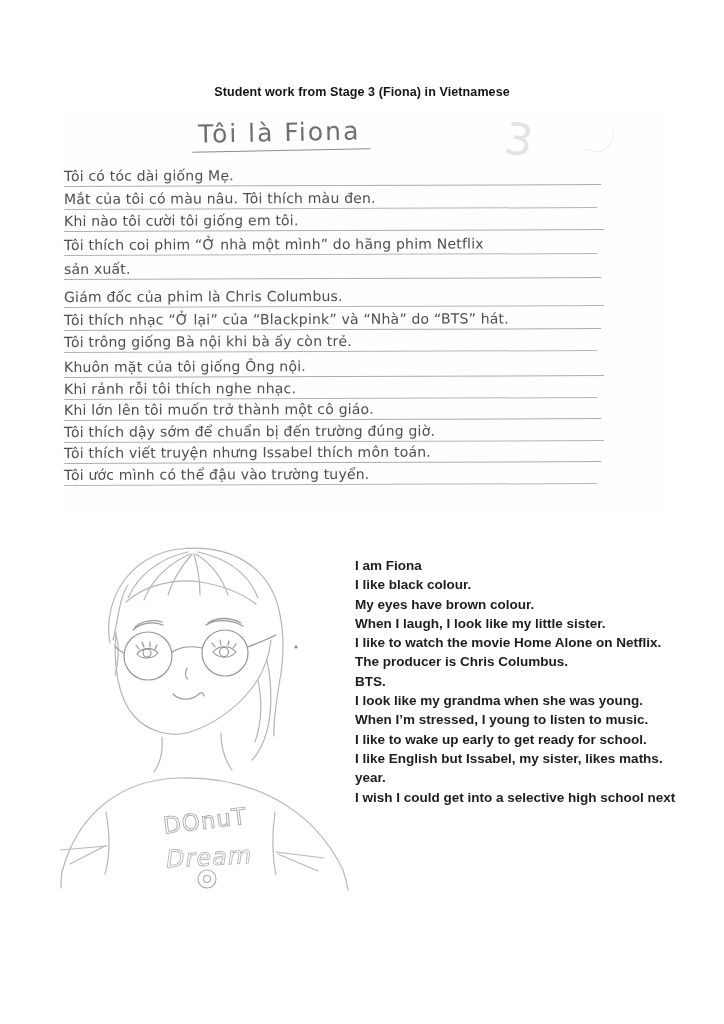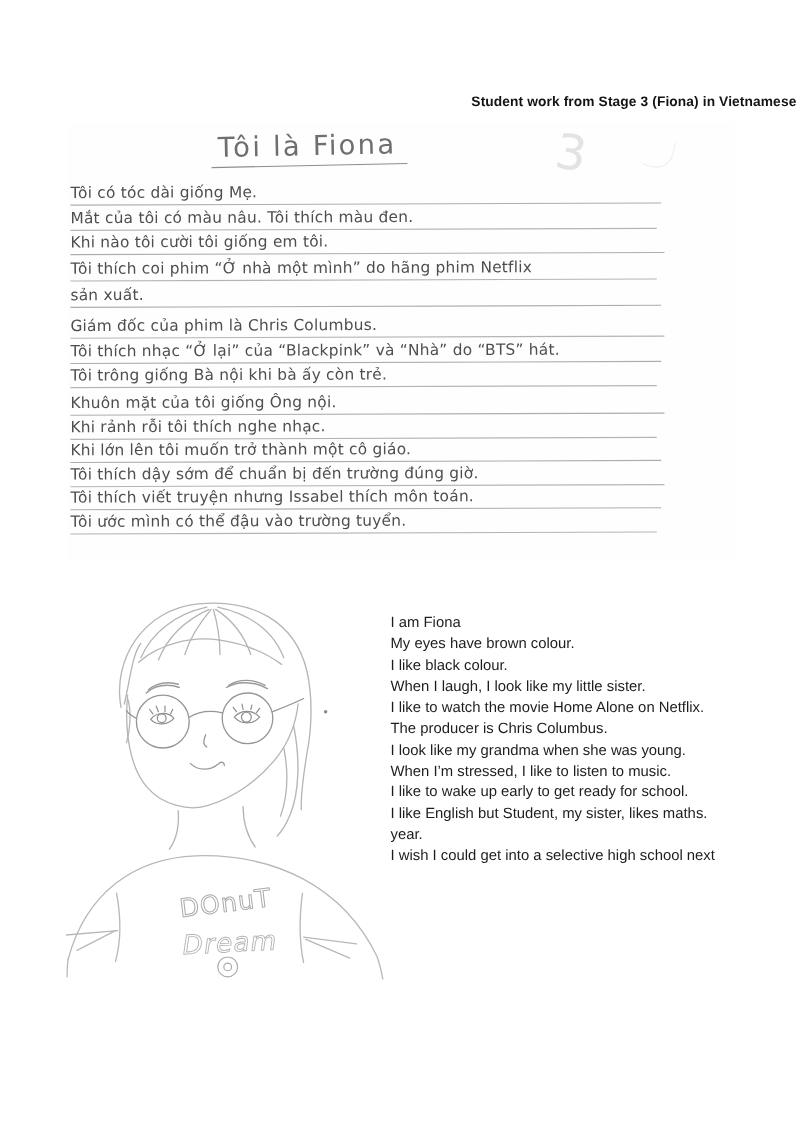--- a/index.html
+++ b/index.html
@@ -8,21 +8,21 @@
     background: #ffffff;
     font-family: "Liberation Sans", sans-serif;
     overflow: hidden;
     position: relative;
   }
   .page { position: absolute; left: 0; top: 0; width: 724px; height: 1024px; background: #ffffff; }
 
   
   .doc-title {
     position: absolute; top: 85px; left: 0; width: 724px;
-    text-align: right;
+    text-align: center;
     font-size: 12.5px; font-weight: bold; color: #141414;
     letter-spacing: 0.1px;
   }
 
   
   .scan {
     position: absolute; left: 62px; top: 112px; width: 606px; height: 398px;
     background: #fefefe;
   }
   .hw-title-row { position: absolute; left: 130px; top: 6px; transform: rotate(-1.2deg); }
@@ -61,21 +61,21 @@
   
   .drawing { position: absolute; left: 60px; top: 540px; width: 300px; height: 360px; }
   .drawing text {
     font-family: "DejaVu Sans", sans-serif;
     fill: none;
   }
 
   
   .translation {
     position: absolute; left: 355px; top: 556px; width: 335px;
-    font-size: 13.5px; line-height: 19.3px; color: #1d1d1d;
+    font-size: 13.5px; line-height: 19.3px; color: #1d1d1d; font-weight: bold;
   }
   .tr-line { white-space: nowrap; }
 </style>
 </head>
 <body>
 
 <div class="page">
 
   <div class="doc-title">Student work from Stage 3 (Fiona) in Vietnamese</div>
 
@@ -171,26 +171,27 @@
       <g stroke="#ababab" stroke-width="1.1" fill="none">
         <circle cx="147" cy="339" r="9"></circle>
         <circle cx="147" cy="339" r="3.5"></circle>
       </g>
     </g>
     <circle cx="236" cy="107" r="1.6" fill="#8a8a8a" stroke="none"></circle>
   </svg>
 
   <div class="translation">
     <div class="tr-line">I am Fiona</div>
+    <div class="tr-line">I like black colour.</div>
     <div class="tr-line">My eyes have brown colour.</div>
-    <div class="tr-line">I like black colour.</div>
     <div class="tr-line">When I laugh, I look like my little sister.</div>
     <div class="tr-line">I like to watch the movie Home Alone on Netflix.</div>
     <div class="tr-line">The producer is Chris Columbus.</div>
+    <div class="tr-line">BTS.</div>
     <div class="tr-line">I look like my grandma when she was young.</div>
-    <div class="tr-line">When I’m stressed, I like to listen to music.</div>
+    <div class="tr-line">When I’m stressed, I young to listen to music.</div>
     <div class="tr-line">I like to wake up early to get ready for school.</div>
-    <div class="tr-line">I like English but Student, my sister, likes maths.</div>
+    <div class="tr-line">I like English but Issabel, my sister, likes maths.</div>
     <div class="tr-line">year.</div>
     <div class="tr-line">I wish I could get into a selective high school next</div>
   </div>
 
 </div>
 
 </body></html>

